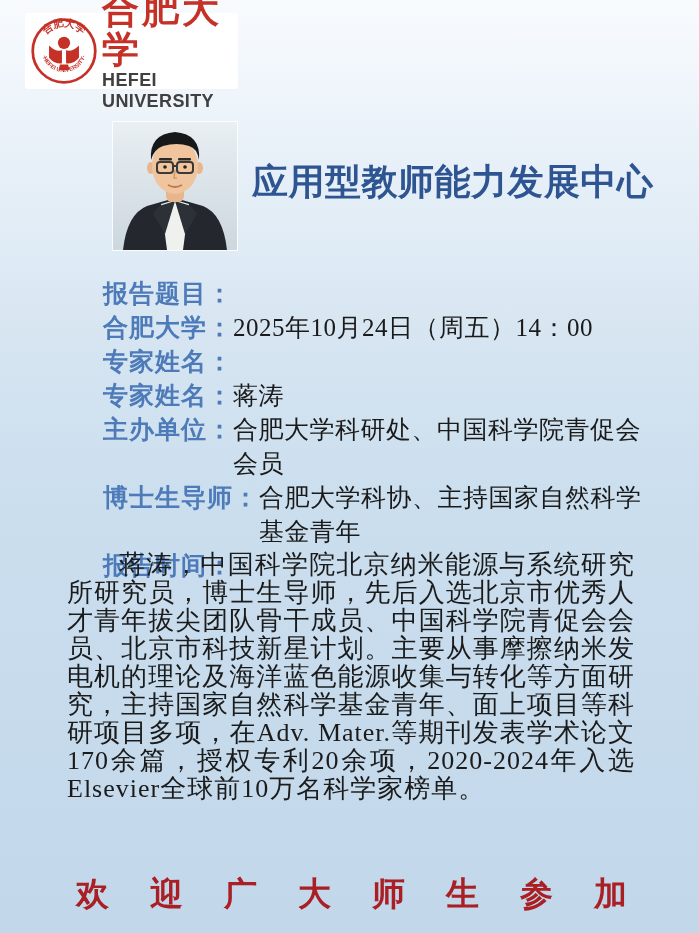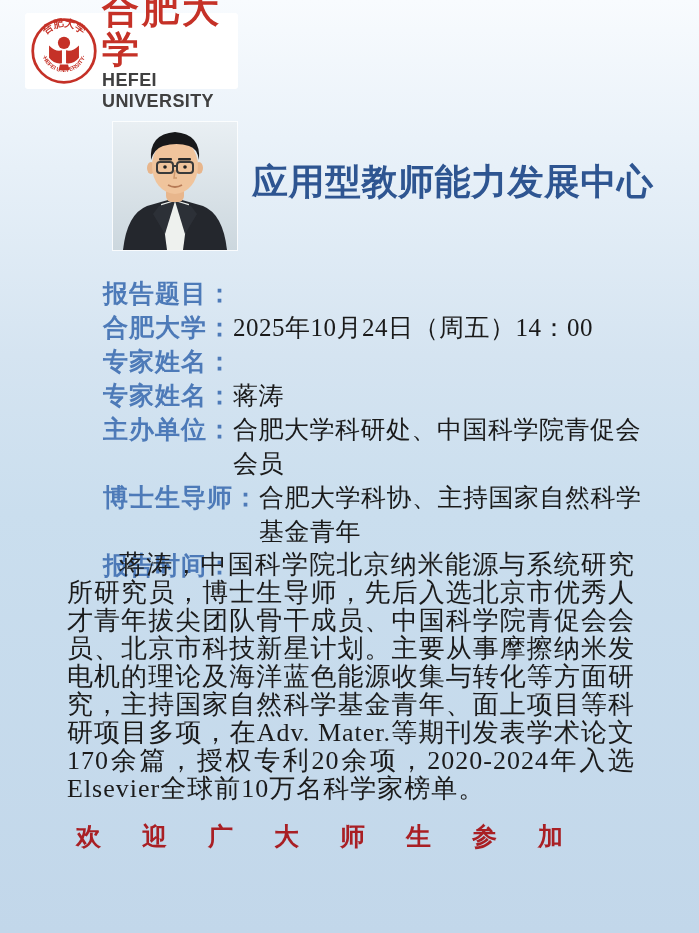--- a/index.html
+++ b/index.html
@@ -100,22 +100,22 @@
     color: #1b1b1b;
     text-align: justify;
     text-indent: 2em;
     letter-spacing: 1px;
     font-weight: 500;
   }
 
   
   .welcome {
     position: absolute;
-    left: 76px; top: 820px;
-    font-size: 25px;
+    left: 76px; top: 872px;
+    font-size: 33px;
     font-weight: bold;
     color: #a91f24;
     letter-spacing: 41px;
     white-space: nowrap;
   }
 </style>
 </head>
 <body>
 
 <div class="poster">

